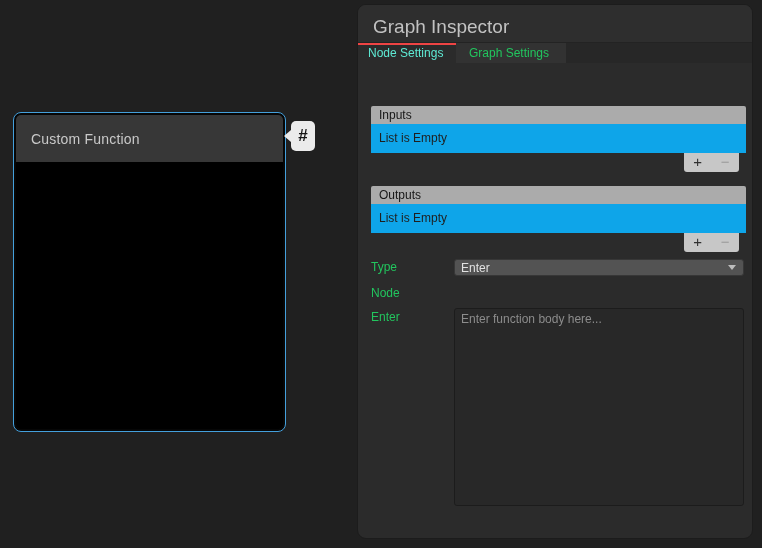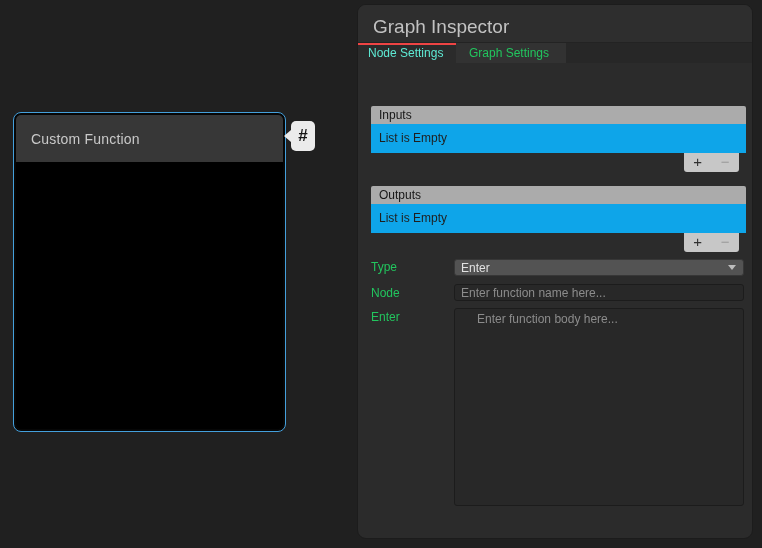--- a/index.html
+++ b/index.html
@@ -117,21 +117,21 @@
   }
 
   .text-field, .text-area{
     position:absolute;left:96px;width:290px;
     background:#282828;border:1px solid #1c1c1c;border-radius:3px;
     color:#d8d8d8;font-size:12px;font-family:"Liberation Sans", sans-serif;
     outline:none;
   }
   .text-field::placeholder, .text-area::placeholder{color:#8c8c8c;opacity:1;}
   .text-field{top:279px;height:17px;padding:0 6px;}
-  .text-area{top:303px;height:198px;padding:3px 22px;resize:none;}
+  .text-area{top:303px;height:198px;padding:3px 6px;resize:none;}
 </style>
 </head>
 <body>
 
 <div class="canvas">
 
   <div class="node">
     <div class="node-inner">
       <div class="node-header">
         <span class="node-title">Custom Function</span>
@@ -177,18 +177,17 @@
     </div>
   </div>
 
   <div class="field-label label-type">Type</div>
   <div class="dropdown">
     <span class="dropdown-value">Enter</span>
     <span class="dropdown-arrow"></span>
   </div>
 
   <div class="field-label label-name">Node</div>
-  <input class="text-field" type="text" placeholder="Enter function name here..." style="">
 
   <div class="field-label label-body">Enter</div>
   <textarea class="text-area" placeholder="Enter function body here..." style=""></textarea>
 
 </div>
 
 </body></html>

